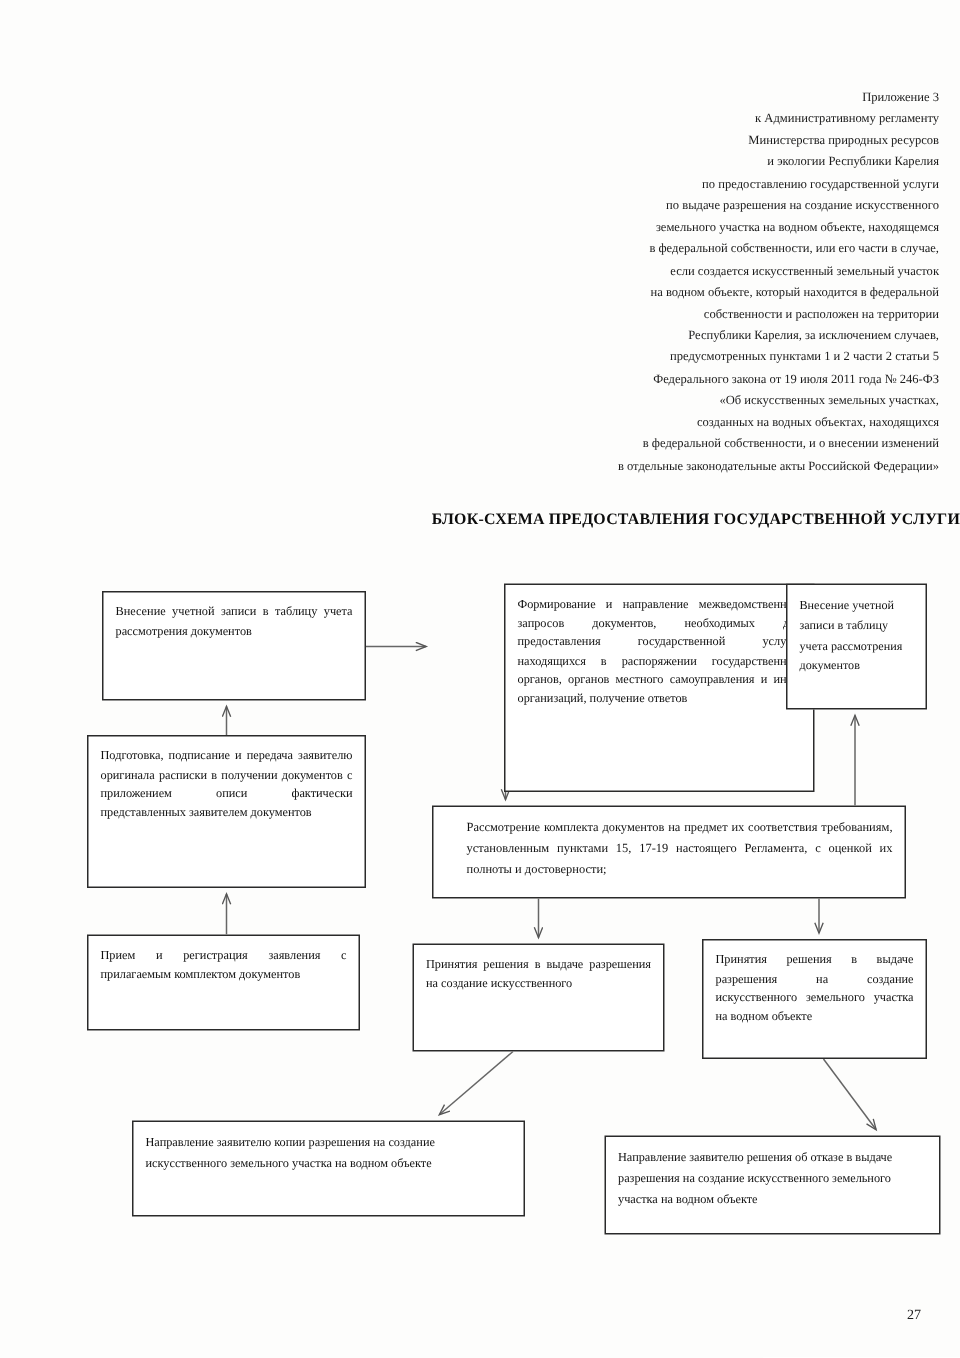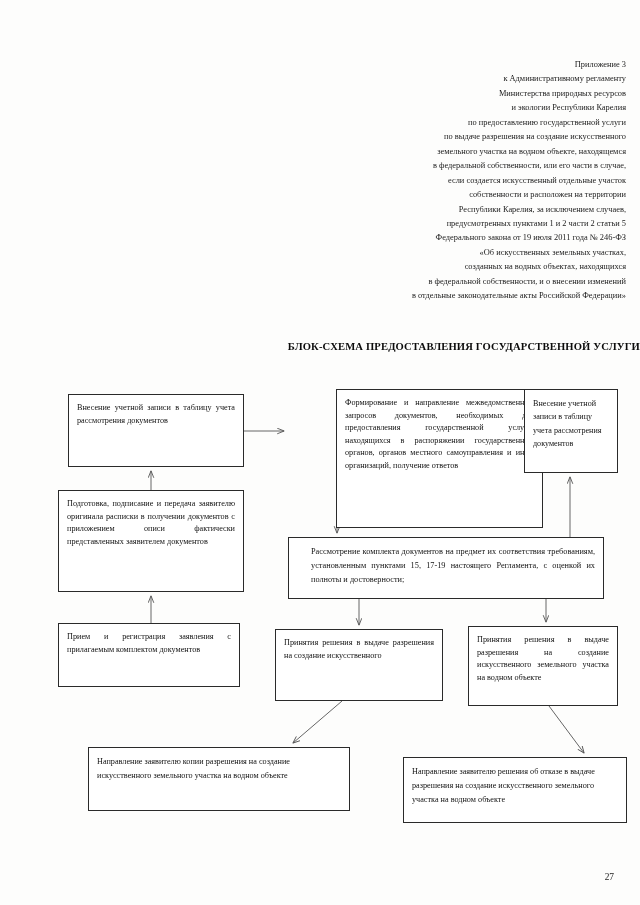--- a/index.html
+++ b/index.html
@@ -118,21 +118,22 @@
 
   <div id="header-block">
     <span class="hline">Приложение 3</span>
     <span class="hline">к Административному регламенту</span>
     <span class="hline">Министерства природных ресурсов</span>
     <span class="hline">и экологии Республики Карелия</span>
     <span class="hline">по предоставлению государственной услуги</span>
     <span class="hline">по выдаче разрешения на создание искусственного</span>
     <span class="hline">земельного участка на водном объекте, находящемся</span>
     <span class="hline">в федеральной собственности, или его части в случае,</span>
-    <span class="hline">если создается искусственный отдельные участок</span>
+    <span class="hline">если создается искусственный земельный участок</span>
+    <span class="hline">на водном объекте, который находится в федеральной</span>
     <span class="hline">собственности и расположен на территории</span>
     <span class="hline">Республики Карелия, за исключением случаев,</span>
     <span class="hline">предусмотренных пунктами 1 и 2 части 2 статьи 5</span>
     <span class="hline">Федерального закона от 19 июля 2011 года № 246-ФЗ</span>
     <span class="hline">«Об искусственных земельных участках,</span>
     <span class="hline">созданных на водных объектах, находящихся</span>
     <span class="hline">в федеральной собственности, и о внесении изменений</span>
     <span class="hline">в отдельные законодательные акты Российской Федерации»</span>
   </div>
 

